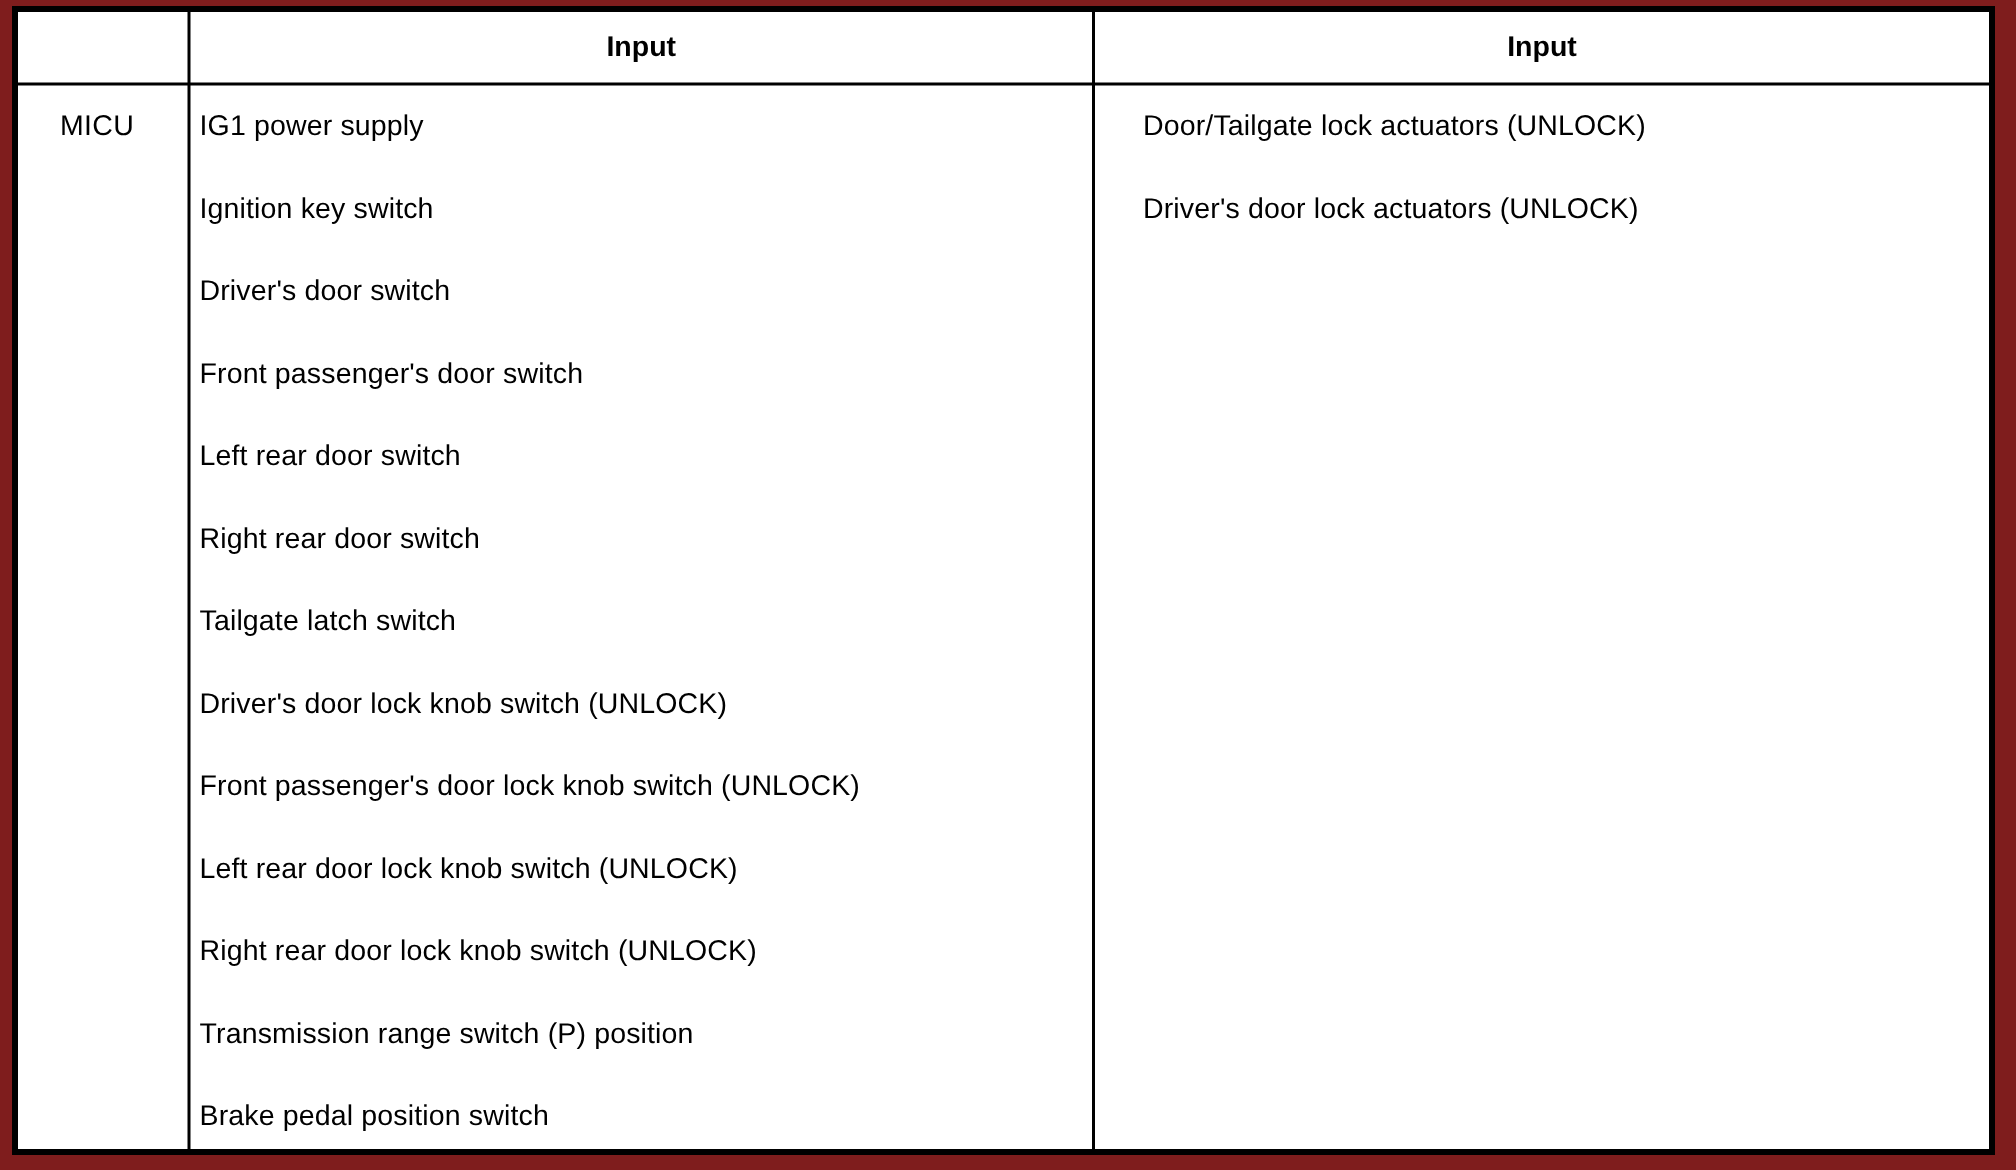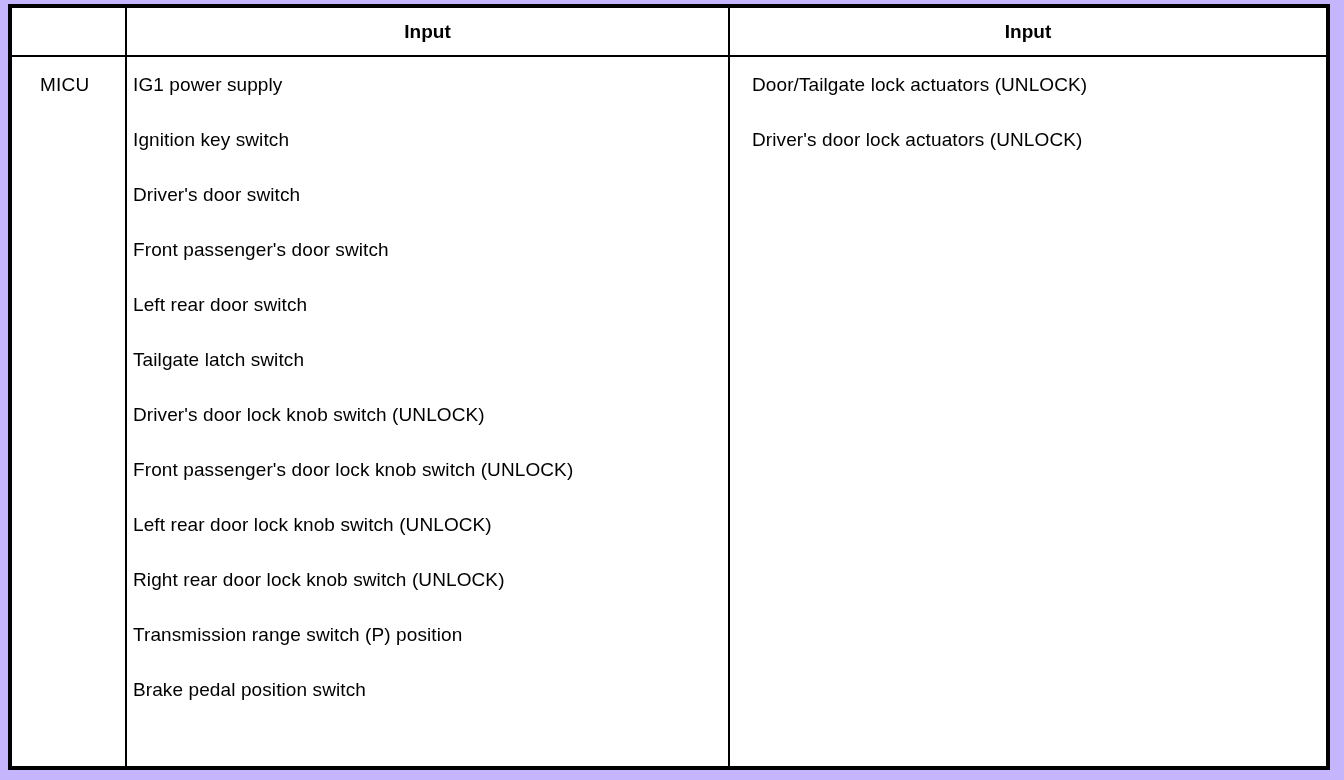--- a/index.html
+++ b/index.html
@@ -12,21 +12,21 @@
     height: 780px;
     overflow: hidden;
     font-family: "Liberation Sans", sans-serif;
     color: #000000;
   }
 
   .sheet {
     position: relative;
     width: 1344px;
     height: 780px;
-    background: #c4b5fd;
+    background: #7f1d1d;
   }
 
   
   .io-table {
     position: absolute;
     left: 8px;
     top: 4px;
     width: 1322px;
     height: 766px;
     box-sizing: border-box;
@@ -82,21 +82,21 @@
 
   .cell {
     position: absolute;
     top: 0;
     bottom: 0;
     box-sizing: border-box;
     overflow: hidden;
   }
   .cell-unit   { left: 0;     width: 113px; padding-left: 28px; }
   .cell-input  { left: 115px; width: 601px; padding-left: 6px; }
-  .cell-output { left: 718px; right: 0;     padding-left: 22px; }
+  .cell-output { left: 718px; right: 0;     padding-left: 32px; }
 
   .row-line {
     font-size: 19px;
     line-height: 55px;
     height: 55px;
     white-space: nowrap;
     letter-spacing: 0.1px;
   }
   .cell-unit .row-line { letter-spacing: 0.2px; }
 </style>
@@ -118,20 +118,21 @@
       <div class="cell cell-unit">
         <div class="row-line">MICU</div>
       </div>
 
       <div class="cell cell-input">
         <div class="row-line">IG1 power supply</div>
         <div class="row-line">Ignition key switch</div>
         <div class="row-line">Driver's door switch</div>
         <div class="row-line">Front passenger's door switch</div>
         <div class="row-line">Left rear door switch</div>
+        <div class="row-line">Right rear door switch</div>
         <div class="row-line">Tailgate latch switch</div>
         <div class="row-line">Driver's door lock knob switch (UNLOCK)</div>
         <div class="row-line">Front passenger's door lock knob switch (UNLOCK)</div>
         <div class="row-line">Left rear door lock knob switch (UNLOCK)</div>
         <div class="row-line">Right rear door lock knob switch (UNLOCK)</div>
         <div class="row-line">Transmission range switch (P) position</div>
         <div class="row-line">Brake pedal position switch</div>
       </div>
 
       <div class="cell cell-output">

